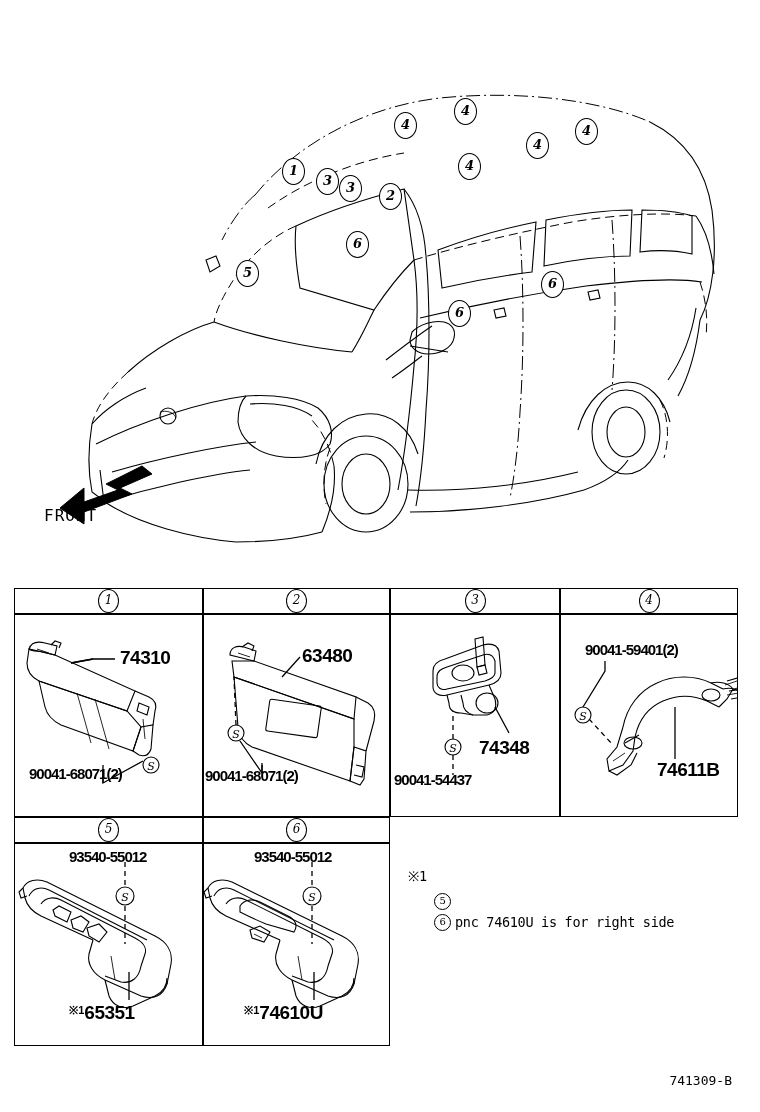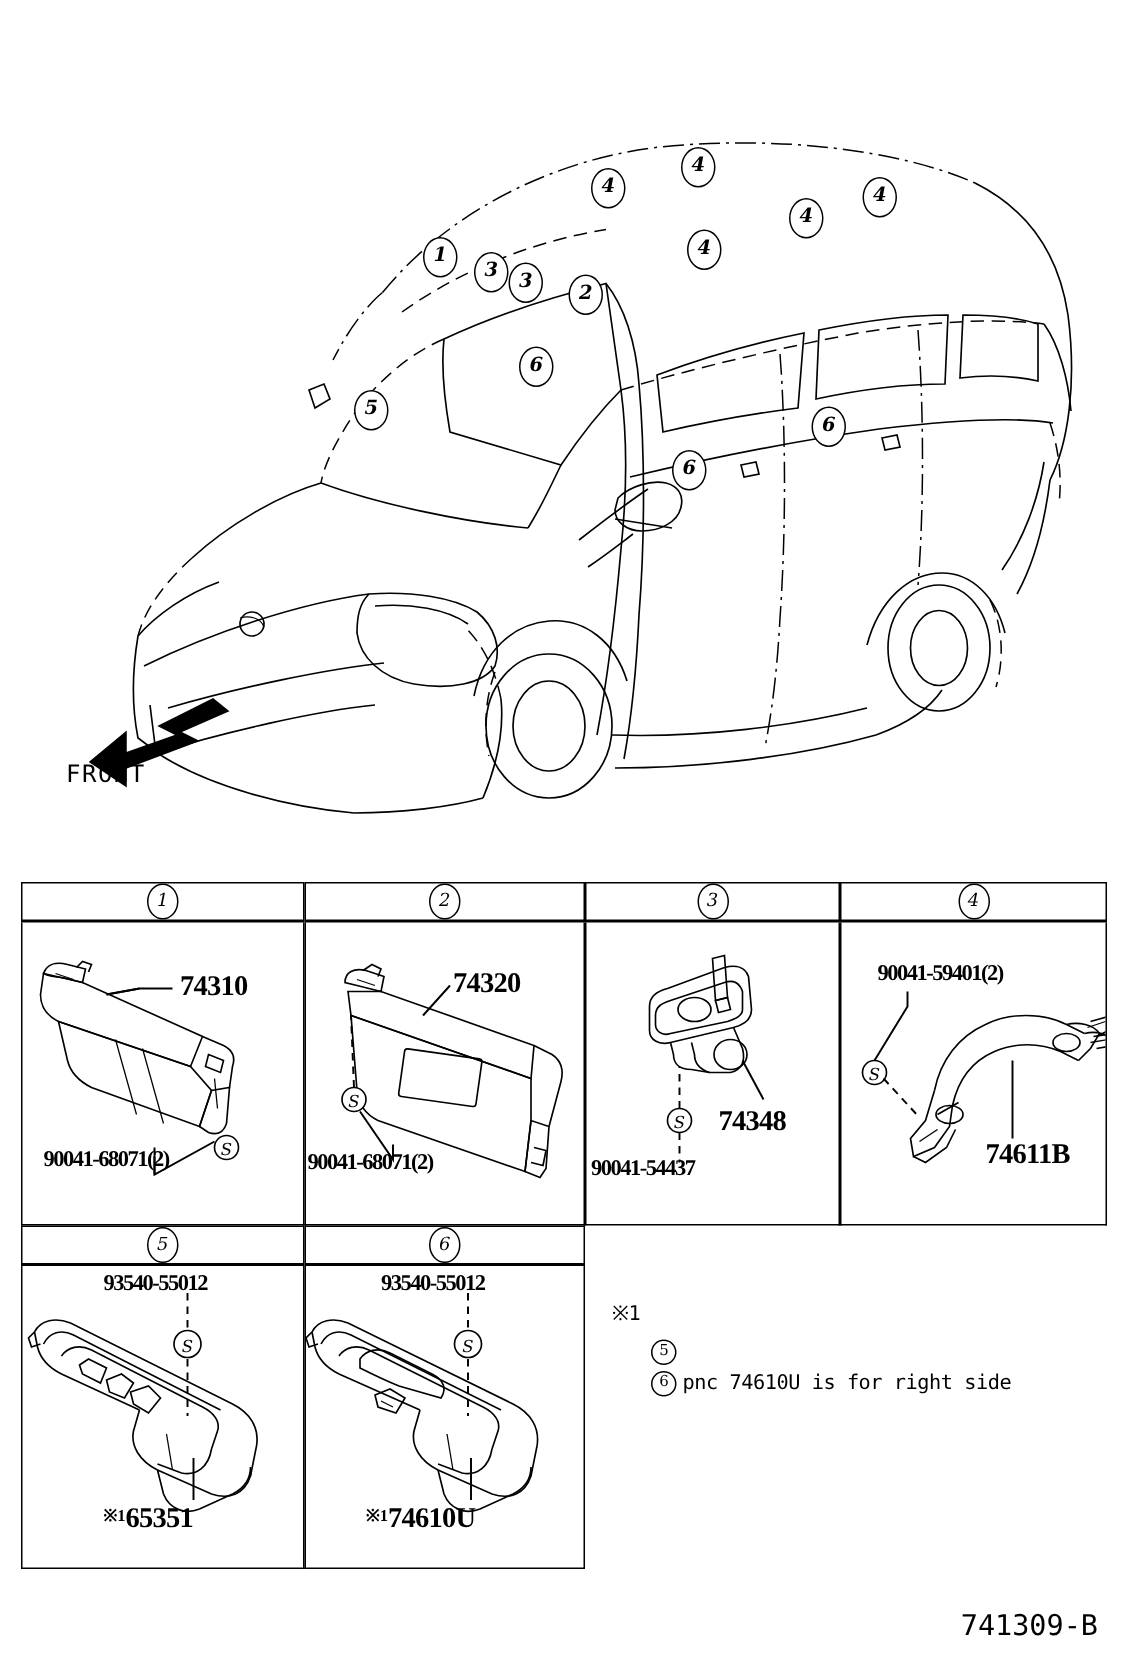--- a/index.html
+++ b/index.html
@@ -47,21 +47,21 @@
     width:19px;height:22px;border:1.3px solid #000;border-radius:50%;
     font-family:"DejaVu Serif","Liberation Serif",serif;
     font-size:12px;line-height:20px;text-align:center;font-style:italic;
   }
   .body-cell{height:202px;border-bottom:1.6px solid #000;overflow:hidden;}
   .c1{width:189px;} .c2{width:187px;} .c3{width:170px;} .c4{width:178px;}
 
   
   .plabel{
     position:absolute;font-weight:bold;white-space:nowrap;
-    font-family:Liberation Serif, serif;
+    font-family:Liberation Sans, sans-serif;
   }
   .big{font-size:19px;letter-spacing:-0.5px;}
   .small{font-size:15px;letter-spacing:-1px;}
   .mark{font-size:11px;font-weight:bold;vertical-align:top;}
 
   
   #note-block{
     position:absolute;left:408px;top:864px;width:330px;
     font-size:13.5px;line-height:25px;letter-spacing:-0.3px;
   }
@@ -70,21 +70,21 @@
     display:inline-block;width:15px;height:15px;min-width:15px;
     border:1.2px solid #000;border-radius:50%;
     font-family:"DejaVu Serif","Liberation Serif",serif;
     font-size:10px;line-height:14px;text-align:center;margin-right:4px;
     margin-top:4px;
   }
   .note-indent{margin-left:26px;}
 
   
   #footer-left{position:absolute;left:28px;top:1112px;font-size:13px;}
-  #footer-right{position:absolute;right:28px;top:1073px;font-size:19px;}
+  #footer-right{position:absolute;right:28px;top:1073px;font-size:13px;}
 
   svg{display:block;overflow:visible;}
   .ln{fill:none;stroke:#000;stroke-width:1.1;}
   .ln-thin{fill:none;stroke:#000;stroke-width:0.85;}
   .dash{fill:none;stroke:#000;stroke-width:1;stroke-dasharray:9 5;}
   .dashdot{fill:none;stroke:#000;stroke-width:1;stroke-dasharray:14 4 2 4;}
   .lead{fill:none;stroke:#000;stroke-width:1.3;}
   .leaddash{fill:none;stroke:#000;stroke-width:1.3;stroke-dasharray:5 4;}
   .fillw{fill:#fff;stroke:#000;stroke-width:1.1;}
   .fillb{fill:#000;stroke:#000;stroke-width:1;}
@@ -261,21 +261,21 @@
             <path class="ln" d="M38,32 L44,28 L50,31 L48,36"></path>
             <path class="ln-thin" d="M34,38 L46,42"></path>
           </g>
           <circle class="fillw" cx="32" cy="118" r="8"></circle>
           <text x="32" y="123" font-family="DejaVu Serif, serif" font-size="11" font-style="italic" text-anchor="middle">S</text>
           <path class="leaddash" d="M32,110 L30,62"></path>
           <path class="lead" d="M36,126 L58,158 L58,150"></path>
           <path class="lead" d="M58,158 L58,148"></path>
           <path class="lead" d="M78,62 L96,42"></path>
         </svg>
-        <span class="plabel big" style="left:98px;top:30px">74320</span>
+        <span class="plabel big" style="left:98px;top:30px">63480</span>
         <span class="plabel small" style="left:1px;top:152px">90041-68071(2)</span>
       </div>
 
       <div class="tcell body-cell c3">
         <svg width="170" height="202" viewBox="0 0 170 202">
           <g>
             <path class="ln" d="M42,56 C42,50 46,46 54,44 L92,30 C100,28 106,30 108,36 L110,58 C110,64 106,68 98,70 L56,80 C48,82 42,78 42,72 Z"></path>
             <path class="ln" d="M46,62 C46,56 50,54 56,52 L92,40 C98,38 102,40 104,46 L104,58 C104,62 100,64 94,66 L56,74 C50,76 46,72 46,68 Z"></path>
             <ellipse class="ln" cx="72" cy="58" rx="11" ry="8"></ellipse>
             <path class="ln" d="M84,24 L92,22 L94,50 L86,52 Z"></path>

